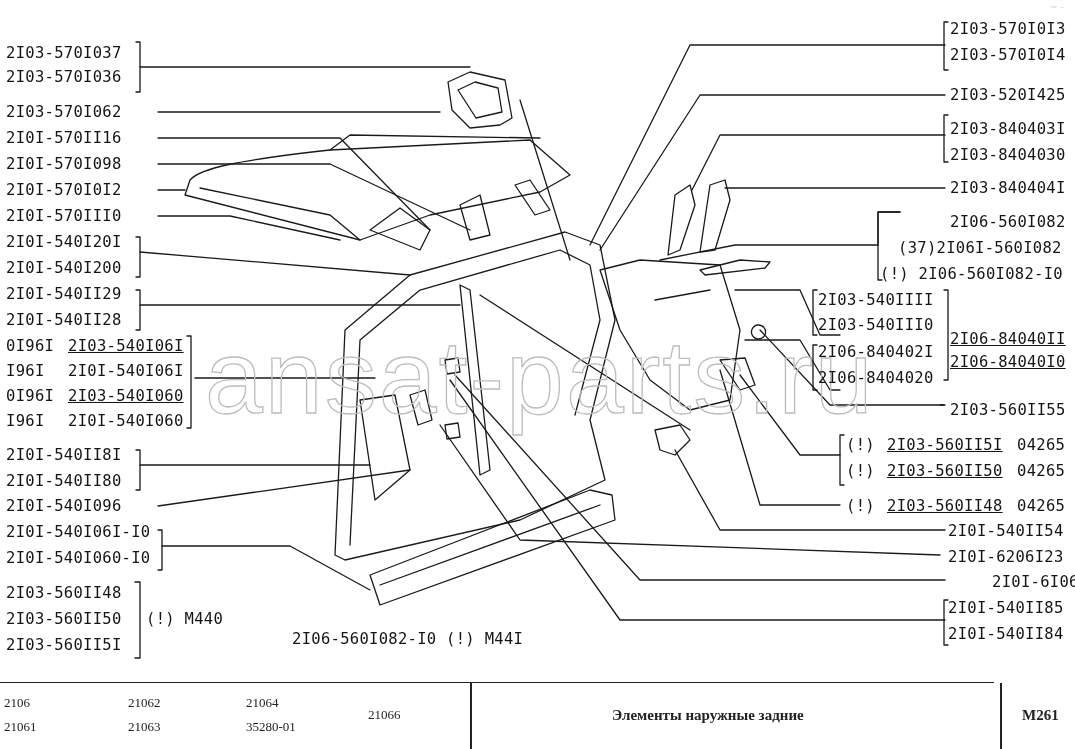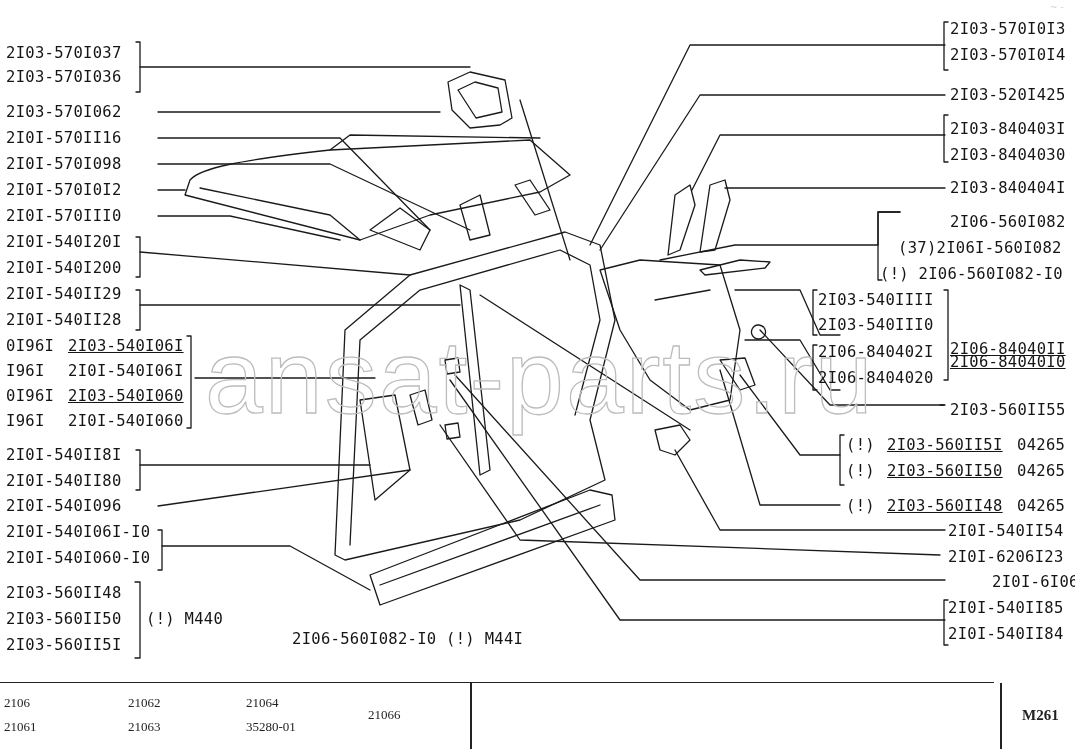--- a/index.html
+++ b/index.html
@@ -148,21 +148,21 @@
 <div class="lbl" style="left:950px;top:120px">2I03-840403I</div>
 <div class="lbl" style="left:950px;top:146px">2I03-8404030</div>
 <div class="lbl" style="left:950px;top:179px">2I03-840404I</div>
 <div class="lbl" style="left:950px;top:213px">2I06-560I082</div>
 <div class="lbl" style="left:898px;top:239px">(37)2I06I-560I082</div>
 <div class="lbl" style="left:880px;top:265px">(!) 2I06-560I082-I0</div>
 <div class="lbl" style="left:818px;top:291px">2I03-540IIII</div>
 <div class="lbl" style="left:818px;top:316px">2I03-540III0</div>
 <div class="lbl" style="left:818px;top:343px">2I06-840402I</div>
 <div class="lbl" style="left:818px;top:369px">2I06-8404020</div>
-<div class="lbl uline" style="left:950px;top:340px">2I06-84040II</div>
+<div class="lbl uline" style="left:950px;top:330px">2I06-84040II</div>
 <div class="lbl uline" style="left:950px;top:353px">2I06-84040I0</div>
 <div class="lbl" style="left:950px;top:401px">2I03-560II55</div>
 
 <div class="lbl" style="left:846px;top:436px">(!)</div>
 <div class="lbl strike uline" style="left:887px;top:436px">2I03-560II5I</div>
 <div class="lbl" style="left:1017px;top:436px">04265</div>
 <div class="lbl" style="left:846px;top:462px">(!)</div>
 <div class="lbl strike uline" style="left:887px;top:462px">2I03-560II50</div>
 <div class="lbl" style="left:1017px;top:462px">04265</div>
 <div class="lbl" style="left:846px;top:497px">(!)</div>
@@ -177,15 +177,16 @@
 
 <div class="footer">
   <div class="fcell" style="left:4px;top:12px">2106</div>
   <div class="fcell" style="left:4px;top:36px">21061</div>
   <div class="fcell" style="left:128px;top:12px">21062</div>
   <div class="fcell" style="left:128px;top:36px">21063</div>
   <div class="fcell" style="left:246px;top:12px">21064</div>
   <div class="fcell" style="left:246px;top:36px">35280-01</div>
   <div class="fcell" style="left:368px;top:24px">21066</div>
   <div class="divider" style="left:470px"></div>
+  <div class="fcell title">Элементы наружные задние</div>
   <div class="divider" style="left:1000px"></div>
   <div class="fcell code">M261</div>
 </div>
 
 </body></html>

